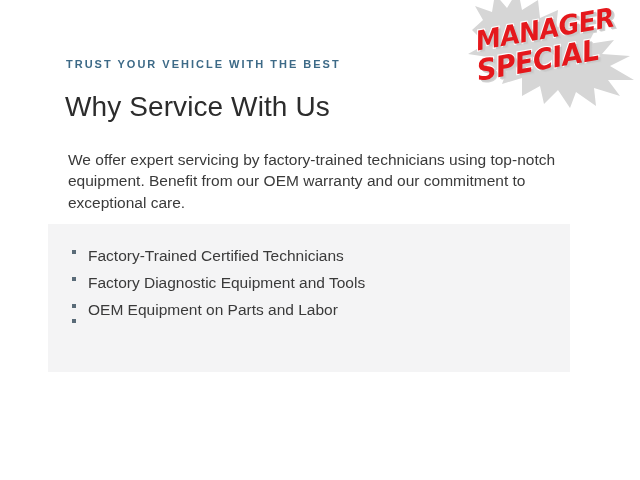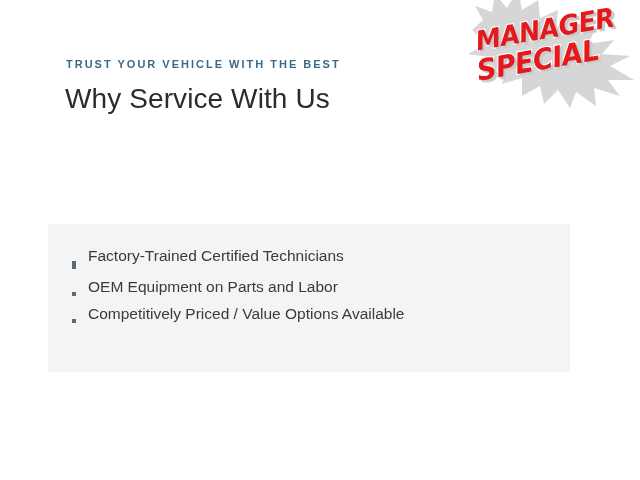--- a/index.html
+++ b/index.html
@@ -33,21 +33,21 @@
     letter-spacing: 2.0px;
     color: #3d6a87;
     white-space: nowrap;
     text-transform: uppercase;
   }
 
   
   .headline {
     position: absolute;
     left: 65px;
-    top: 74px;
+    top: 82px;
     font-size: 28px;
     font-weight: 300;
     color: #2c2c2c;
     letter-spacing: 0.1px;
     white-space: nowrap;
     margin-top: 9px;
   }
 
   
   .intro {
@@ -74,21 +74,21 @@
     position: absolute;
     left: 24px;
     top: 18px;
     right: 12px;
     margin: 0;
     padding: 0;
     list-style: none;
   }
   .features-list li {
     display: flex;
-    align-items: flex-end;
+    align-items: center;
     font-size: 15.5px;
     line-height: 27px;
     color: #3a3a3a;
     white-space: nowrap;
   }
   .bullet-dot {
     flex: 0 0 auto;
     width: 4px;
     height: 4px;
     background: #5a6b78;
@@ -149,37 +149,38 @@
 </style>
 </head>
 <body>
 
 <div id="page">
 
   <div class="eyebrow">TRUST YOUR VEHICLE WITH THE BEST</div>
 
   <h1 class="headline">Why Service With Us</h1>
 
+  <p class="intro">We offer expert servicing by factory-trained technicians using top-notch equipment. Benefit from our OEM warranty and our commitment to exceptional care.</p>
 
   <div class="features-panel">
     <ul class="features-list">
       <li>
         <span class="bullet-dot"></span>
         <span>Factory-Trained Certified Technicians</span>
       </li>
       <li>
         <span class="bullet-dot"></span>
+        <span>Factory Diagnostic Equipment and Tools</span>
       </li>
       <li>
         <span class="bullet-dot"></span>
         <span>OEM Equipment on Parts and Labor</span>
       </li>
       <li>
         <span class="bullet-dot"></span>
-        <span>Competitively Priced / Value Options Available</span>
       </li>
     </ul>
   </div>
 
   <div class="badge">
     <svg class="badge-burst" viewBox="0 0 185 125">
       <polygon points="10,46 21,36 13,22 30,28 33,10 45,24 56,6 60,26 76,16 78,34 96,26 94,44 115,34 110,52 134,44 126,60 152,56 140,70 168,72 148,82 172,96 146,96 158,112 132,104 134,122 114,108 108,124 96,106 82,120 78,102 60,112 60,94 40,100 46,84 22,88 32,74 6,70 24,60" fill="#d6d6d6"></polygon>
     </svg>
     <div class="badge-text-wrap">
       <div class="badge-line badge-line-1">MANAGER</div>

